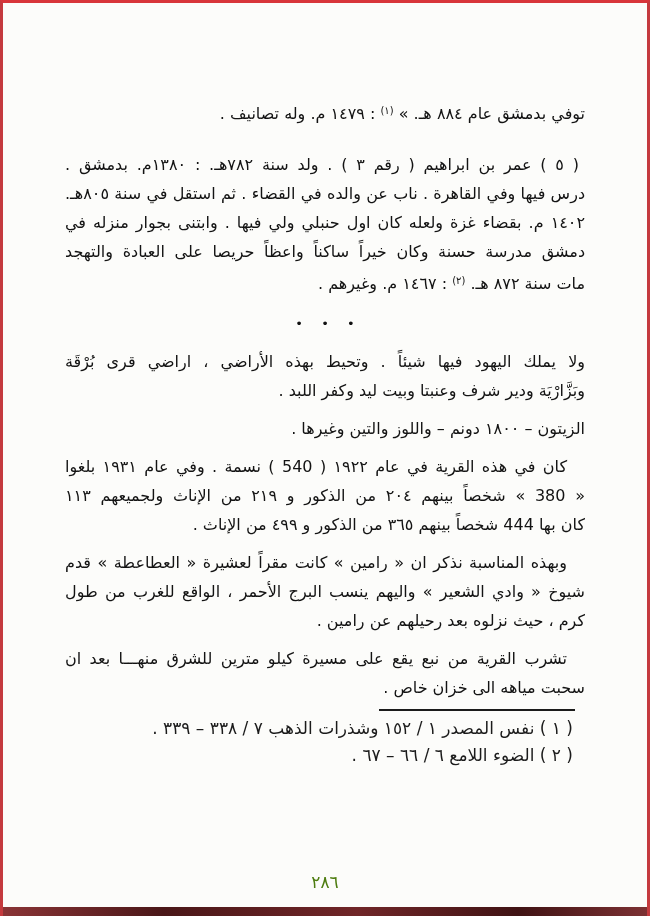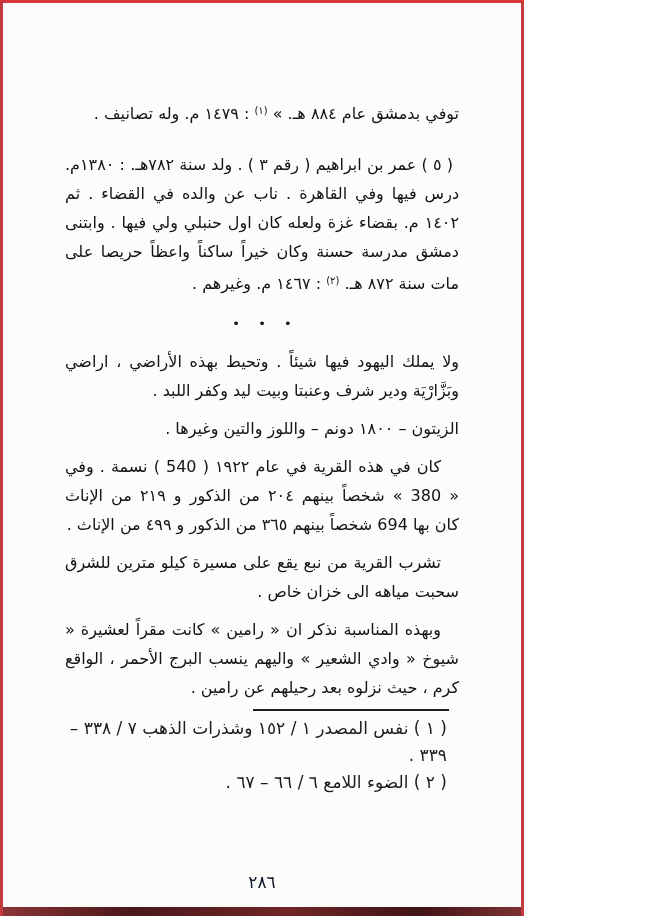--- a/index.html
+++ b/index.html
@@ -1,21 +1,21 @@
 <!DOCTYPE html>
 <html lang="ar"><head>
 <meta charset="utf-8">
 <style>
   html,body{margin:0;padding:0}
   body{
     width:650px;height:916px;overflow:hidden;background:#ffffff;
     font-family:"DejaVu Sans",sans-serif;
   }
   .page{
-    position:relative;width:524px;height:916px;box-sizing:border-box;
+    position:relative;width:650px;height:916px;box-sizing:border-box;
     background:#fcfcfa;
     border-top:3px solid #d8353a;
     border-left:3px solid #c43a3e;
     border-right:3px solid #c43a3e;
   }
   .bottom-band{
     position:absolute;left:0;right:0;bottom:0;height:9px;
     background:linear-gradient(90deg,#8a3436 0%,#4a1718 25%,#702628 55%,#401314 80%,#7c3133 100%);
   }
   .content{
@@ -42,21 +42,21 @@
   .fn-rule{
     margin:7px 10px 4px auto;width:196px;height:0;
     border-top:2px solid #1b1b1b;
   }
   .footnote{
     font-size:17px;line-height:27px;text-align:right;
     padding-right:12px;color:#1b1b1b;
   }
   .page-number{
     position:absolute;bottom:24px;left:0;right:0;
-    text-align:center;font-size:17px;color:#0f172a;
+    text-align:center;font-size:17px;color:#4d7c0f;
   }
 </style>
 </head>
 <body>
 
 <article class="page">
 
   <div class="content">
 
     <div class="para">
@@ -78,32 +78,32 @@
       <div class="ln last">وبَزَّارْيَة ودير شرف وعنبتا وبيت ليد وكفر اللبد .</div>
     </div>
 
     <div class="para gap">
       <div class="ln last">الزيتون – ١٨٠٠ دونم – واللوز والتين وغيرها .</div>
     </div>
 
     <div class="para gap">
       <div class="ln jl ind">كان في هذه القرية في عام ١٩٢٢ ( 540 ) نسمة . وفي عام ١٩٣١ بلغوا</div>
       <div class="ln jl">« 380 » شخصاً بينهم ٢٠٤ من الذكور و ٢١٩ من الإناث ولجميعهم ١١٣</div>
-      <div class="ln last">كان بها 694 شخصاً بينهم ٣٦٥ من الذكور و ٤٩٩ من الإناث .</div>
-    </div>
-
-    <div class="para gap">
-      <div class="ln jl ind">تشرب القرية من نبع يقع على مسيرة كيلو مترين للشرق منهـــا بعد ان</div>
-      <div class="ln last">سحبت مياهه الى خزان خاص .</div>
+      <div class="ln last">كان بها 444 شخصاً بينهم ٣٦٥ من الذكور و ٤٩٩ من الإناث .</div>
     </div>
 
     <div class="para gap">
       <div class="ln jl ind">وبهذه المناسبة نذكر ان « رامين » كانت مقراً لعشيرة « العطاعطة » قدم</div>
       <div class="ln jl">شيوخ « وادي الشعير » واليهم ينسب البرج الأحمر ، الواقع للغرب من طول</div>
       <div class="ln last">كرم ، حيث نزلوه بعد رحيلهم عن رامين .</div>
+    </div>
+
+    <div class="para gap">
+      <div class="ln jl ind">تشرب القرية من نبع يقع على مسيرة كيلو مترين للشرق منهـــا بعد ان</div>
+      <div class="ln last">سحبت مياهه الى خزان خاص .</div>
     </div>
 
     <div class="fn-rule"></div>
 
     <div class="footnote">( ١ ) نفس المصدر ١ / ١٥٢ وشذرات الذهب ٧ / ٣٣٨ – ٣٣٩ .</div>
     <div class="footnote">( ٢ ) الضوء اللامع ٦ / ٦٦ – ٦٧ .</div>
 
   </div>
 
   <div class="page-number">٢٨٦</div>

